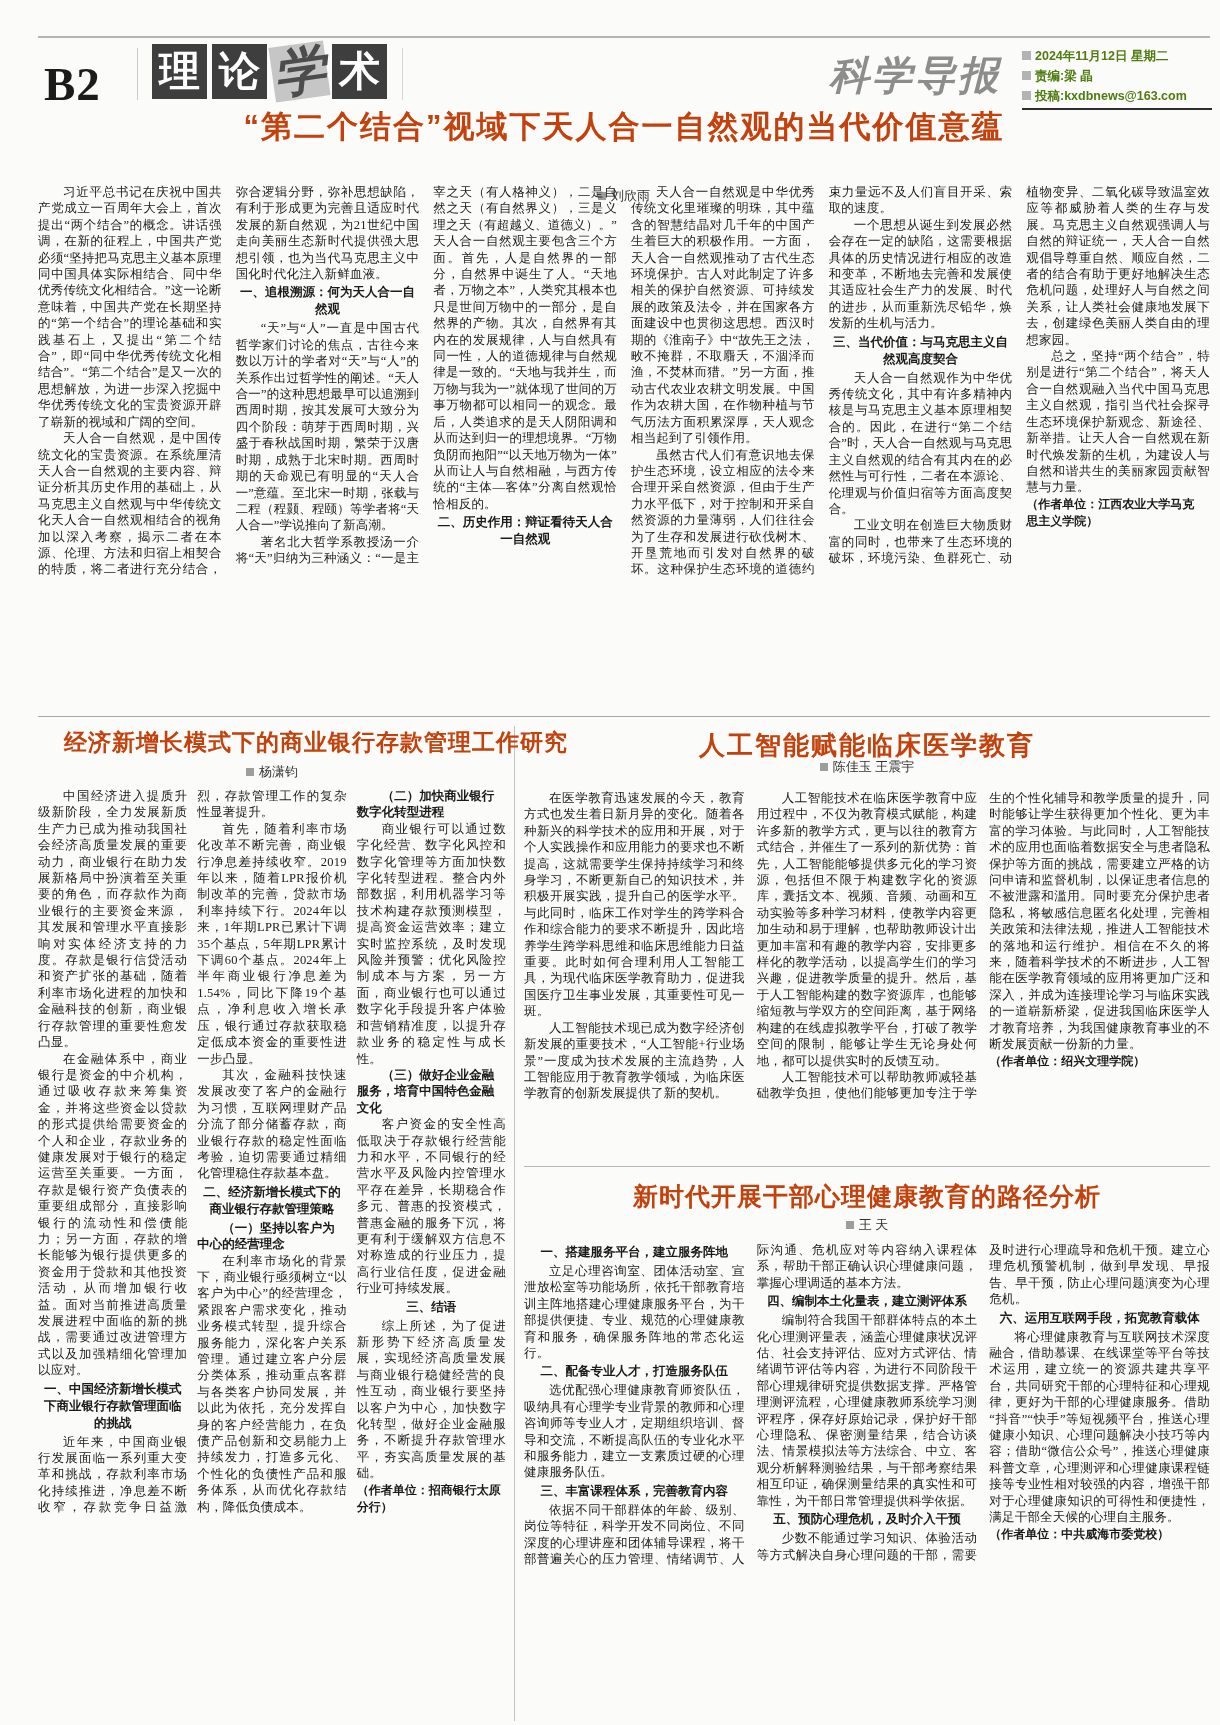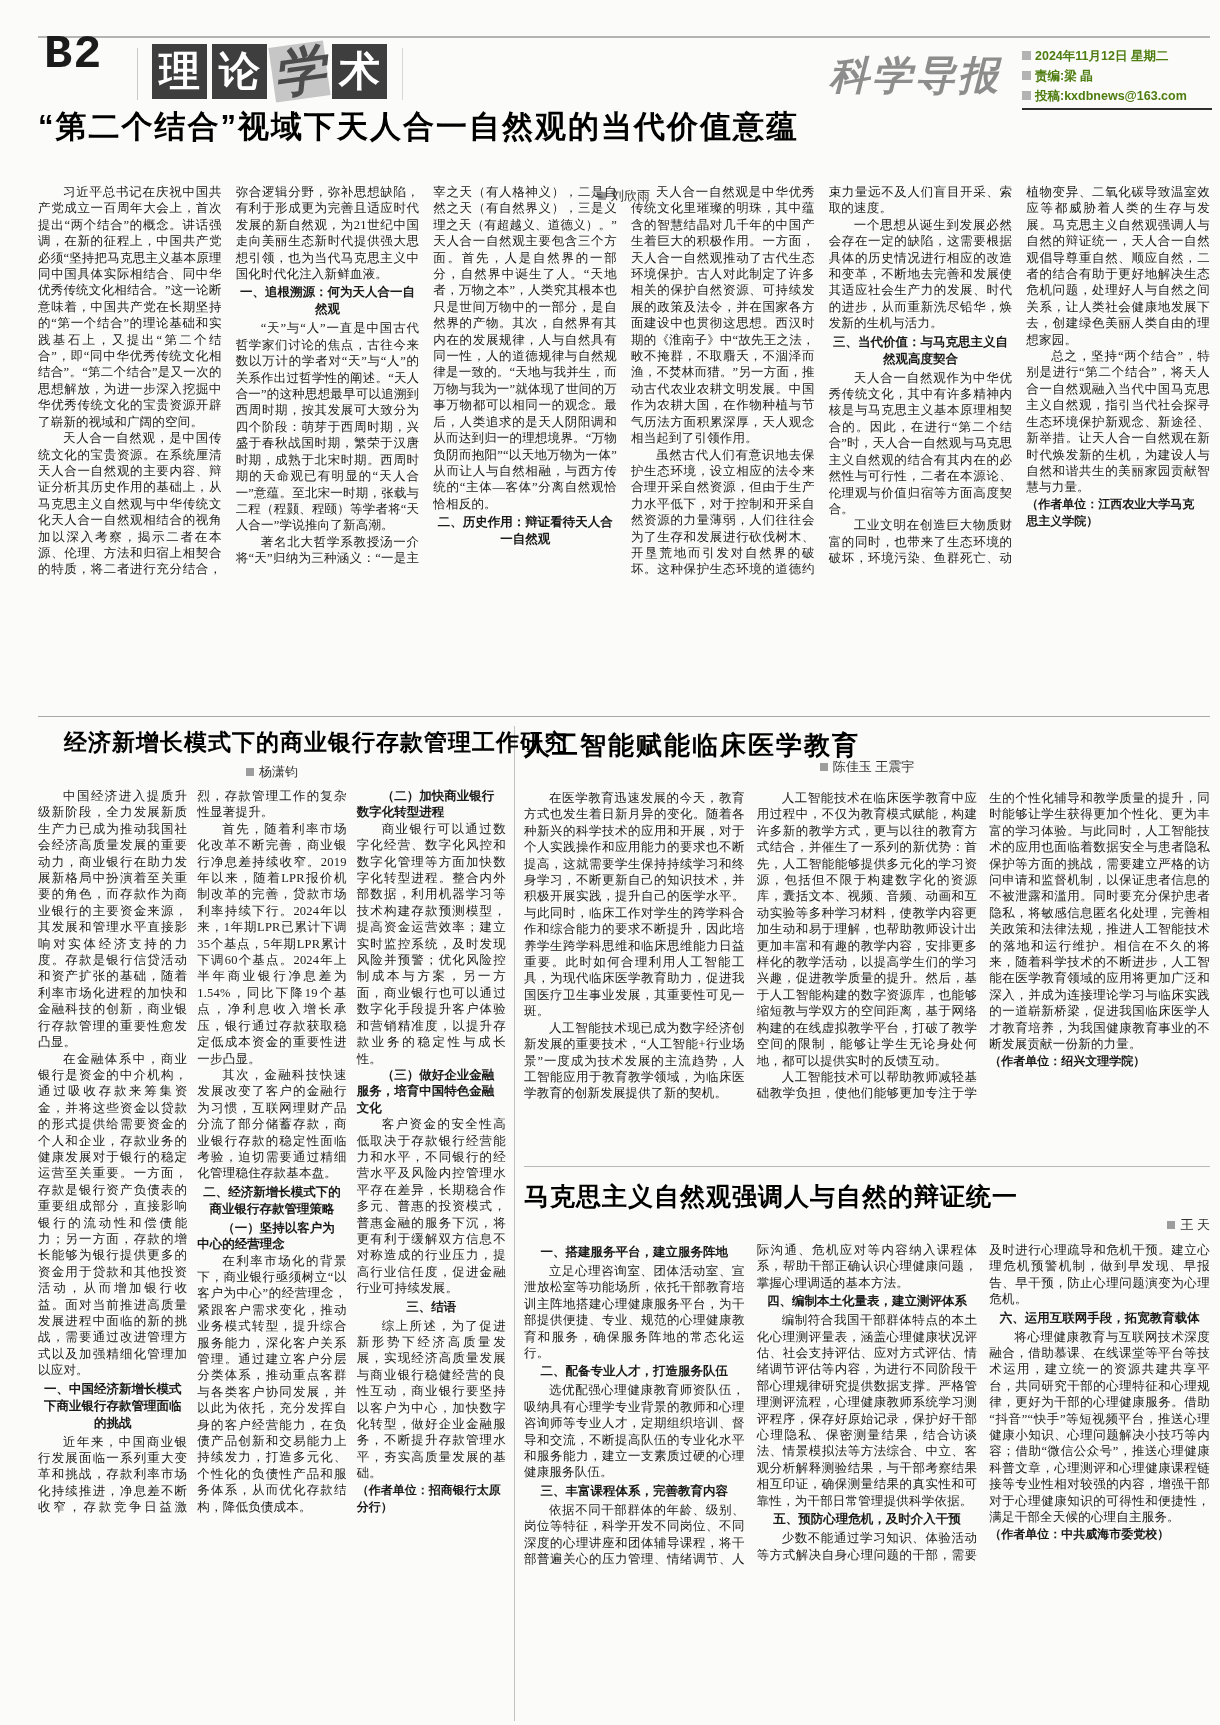--- a/index.html
+++ b/index.html
@@ -1,52 +1,52 @@
 <!DOCTYPE html>
 <html lang="zh"><head>
 <meta charset="utf-8">
 <style>
   html,body{margin:0;padding:0;background:#e9e9e7;}
   .sheet{position:relative;width:1220px;height:1725px;margin:0 auto;background:#fbfbf9;
          color:#1b1b1b;font-family:"Liberation Serif",serif;overflow:hidden;}
   .rule{position:absolute;background:#b4b4b4;}
   
   .toprule{left:38px;top:36px;width:1172px;height:2px;}
-  .pageno{position:absolute;left:44px;top:27px;font-family:Liberation Mono, monospace;
+  .pageno{position:absolute;left:44px;top:56px;font-family:Liberation Serif, serif;
           font-weight:bold;font-size:47px;line-height:56px;letter-spacing:1px;}
   .hsep{position:absolute;left:137px;top:48px;width:1px;height:52px;background:#c9c9c9;}
   .logo{position:absolute;left:152px;top:44px;display:flex;gap:5px;}
   .logo .box{width:55px;height:55px;background:#3e3e3e;color:#fff;
              font-family:"Liberation Sans",sans-serif;font-weight:bold;font-size:41px;
              display:flex;align-items:center;justify-content:center;}
   .logo .box.light{background:#c6c6c6;color:#4c4c4c;font-family:"DejaVu Serif",serif;
              font-style:italic;font-size:52px;transform:rotate(-8deg);}
   .hsep2{position:absolute;left:402px;top:48px;width:1px;height:52px;background:#d6d6d6;}
   .masthead{position:absolute;left:800px;top:48px;width:230px;text-align:center;
             font-family:"DejaVu Serif",serif;font-style:italic;font-weight:bold;
             font-size:40px;color:#8d8d8d;letter-spacing:3px;white-space:nowrap;}
   .infoblock{position:absolute;left:1022px;top:46px;width:190px;
              font-family:"Liberation Sans",sans-serif;font-size:12.5px;font-weight:bold;
              color:#4d7c0f;line-height:20px;border-bottom:2px solid #2e2e2e;padding-bottom:2px;}
   .infoline{white-space:nowrap;}
   .sq{display:inline-block;width:9px;height:9px;background:#b3b3b3;margin-right:4px;}
   
-  .headline{position:absolute;font-family:"Liberation Sans",sans-serif;
-            font-weight:bold;color:#000000;}
+  .headline{position:absolute;text-align:center;font-family:"Liberation Sans",sans-serif;
+            font-weight:bold;color:#c2410c;}
   .hl-main{left:38px;top:106px;width:1172px;font-size:31px;letter-spacing:2px;}
   .byline{position:absolute;text-align:center;font-family:"Liberation Sans",sans-serif;
           font-size:13px;color:#333;}
   .byline .sq{width:8px;height:8px;background:#9d9d9d;margin-right:5px;}
   .bl-main{left:38px;top:154px;width:1172px;margin-top:33px;}
   .hl-bank{left:28px;top:727px;width:494px;font-size:23px;white-space:nowrap;letter-spacing:1px;margin-left:36px;}
   .bl-bank{left:38px;top:763px;width:468px;}
   .hl-ai{left:524px;top:728px;width:686px;font-size:26px;letter-spacing:2px;}
   .bl-ai{left:524px;top:758px;width:686px;}
   .hl-psy{left:524px;top:1180px;width:686px;font-size:25px;letter-spacing:1px;}
-  .bl-psy{left:524px;top:1216px;width:686px;text-align:right;}
+  .bl-psy{left:524px;top:1216px;width:686px;}
   
   .bodycols{position:absolute;column-fill:balance;overflow:hidden;}
   #main-body{left:38px;top:184px;width:1172px;height:524px;column-count:6;column-gap:14px;}
   #bank-body{left:38px;top:788px;width:468px;height:928px;column-count:3;column-gap:10px;}
   #ai-body{left:524px;top:790px;width:686px;height:370px;column-count:3;column-gap:12px;}
   #psy-body{left:524px;top:1242px;width:686px;height:458px;column-count:3;column-gap:12px;}
   .blk{margin:0;}
   .blk.p{font-size:12.5px;line-height:16.4px;text-align:justify;text-indent:2em;
          letter-spacing:0.2px;}
   .blk.h{font-family:"Liberation Sans",sans-serif;font-weight:bold;font-size:12.5px;
@@ -129,21 +129,21 @@
   <div class="headline hl-ai">人工智能赋能临床医学教育</div>
   <div class="byline bl-ai"><span class="sq"></span><span>陈佳玉 王震宇</span></div>
   <div id="ai-body" class="bodycols">
       <div class="blk p">在医学教育迅速发展的今天，教育方式也发生着日新月异的变化。随着各种新兴的科学技术的应用和开展，对于个人实践操作和应用能力的要求也不断提高，这就需要学生保持持续学习和终身学习，不断更新自己的知识技术，并积极开展实践，提升自己的医学水平。与此同时，临床工作对学生的跨学科合作和综合能力的要求不断提升，因此培养学生跨学科思维和临床思维能力日益重要。此时如何合理利用人工智能工具，为现代临床医学教育助力，促进我国医疗卫生事业发展，其重要性可见一斑。</div>
       <div class="blk p">人工智能技术现已成为数字经济创新发展的重要技术，“人工智能+行业场景”一度成为技术发展的主流趋势，人工智能应用于教育教学领域，为临床医学教育的创新发展提供了新的契机。</div>
       <div class="blk p">人工智能技术在临床医学教育中应用过程中，不仅为教育模式赋能，构建许多新的教学方式，更与以往的教育方式结合，并催生了一系列的新优势：首先，人工智能能够提供多元化的学习资源，包括但不限于构建数字化的资源库，囊括文本、视频、音频、动画和互动实验等多种学习材料，使教学内容更加生动和易于理解，也帮助教师设计出更加丰富和有趣的教学内容，安排更多样化的教学活动，以提高学生们的学习兴趣，促进教学质量的提升。然后，基于人工智能构建的数字资源库，也能够缩短教与学双方的空间距离，基于网络构建的在线虚拟教学平台，打破了教学空间的限制，能够让学生无论身处何地，都可以提供实时的反馈互动。</div>
       <div class="blk p">人工智能技术可以帮助教师减轻基础教学负担，使他们能够更加专注于学生的个性化辅导和教学质量的提升，同时能够让学生获得更加个性化、更为丰富的学习体验。与此同时，人工智能技术的应用也面临着数据安全与患者隐私保护等方面的挑战，需要建立严格的访问申请和监督机制，以保证患者信息的不被泄露和滥用。同时要充分保护患者隐私，将敏感信息匿名化处理，完善相关政策和法律法规，推进人工智能技术的落地和运行维护。相信在不久的将来，随着科学技术的不断进步，人工智能在医学教育领域的应用将更加广泛和深入，并成为连接理论学习与临床实践的一道崭新桥梁，促进我国临床医学人才教育培养，为我国健康教育事业的不断发展贡献一份新的力量。</div>
       <div class="blk sig">（作者单位：绍兴文理学院）</div>
     </div>
 
-  <div class="headline hl-psy">马克思主义自然观强调人与自然的辩证统一</div>
+  <div class="headline hl-psy">新时代开展干部心理健康教育的路径分析</div>
   <div class="byline bl-psy"><span class="sq"></span><span>王 天</span></div>
   <div id="psy-body" class="bodycols">
       <div class="blk h">一、搭建服务平台，建立服务阵地</div>
       <div class="blk p">立足心理咨询室、团体活动室、宣泄放松室等功能场所，依托干部教育培训主阵地搭建心理健康服务平台，为干部提供便捷、专业、规范的心理健康教育和服务，确保服务阵地的常态化运行。</div>
       <div class="blk h">二、配备专业人才，打造服务队伍</div>
       <div class="blk p">选优配强心理健康教育师资队伍，吸纳具有心理学专业背景的教师和心理咨询师等专业人才，定期组织培训、督导和交流，不断提高队伍的专业化水平和服务能力，建立一支素质过硬的心理健康服务队伍。</div>
       <div class="blk h">三、丰富课程体系，完善教育内容</div>
       <div class="blk p">依据不同干部群体的年龄、级别、岗位等特征，科学开发不同岗位、不同深度的心理讲座和团体辅导课程，将干部普遍关心的压力管理、情绪调节、人际沟通、危机应对等内容纳入课程体系，帮助干部正确认识心理健康问题，掌握心理调适的基本方法。</div>
       <div class="blk h">四、编制本土化量表，建立测评体系</div>
       <div class="blk p">编制符合我国干部群体特点的本土化心理测评量表，涵盖心理健康状况评估、社会支持评估、应对方式评估、情绪调节评估等内容，为进行不同阶段干部心理规律研究提供数据支撑。严格管理测评流程，心理健康教师系统学习测评程序，保存好原始记录，保护好干部心理隐私、保密测量结果，结合访谈法、情景模拟法等方法综合、中立、客观分析解释测验结果，与干部考察结果相互印证，确保测量结果的真实性和可靠性，为干部日常管理提供科学依据。</div>

